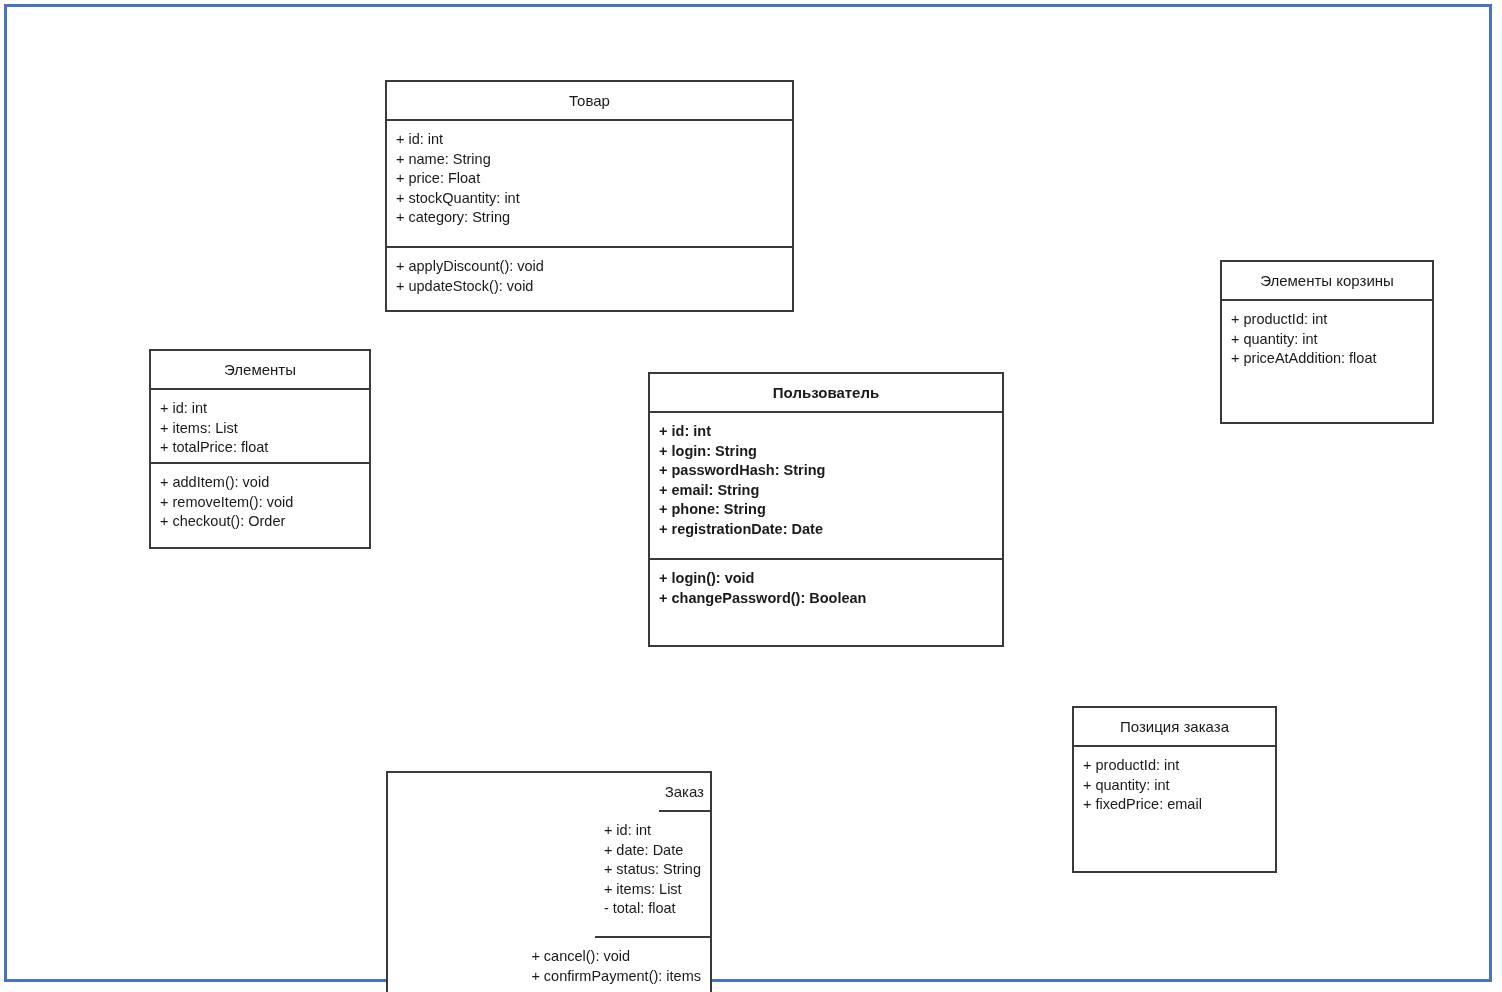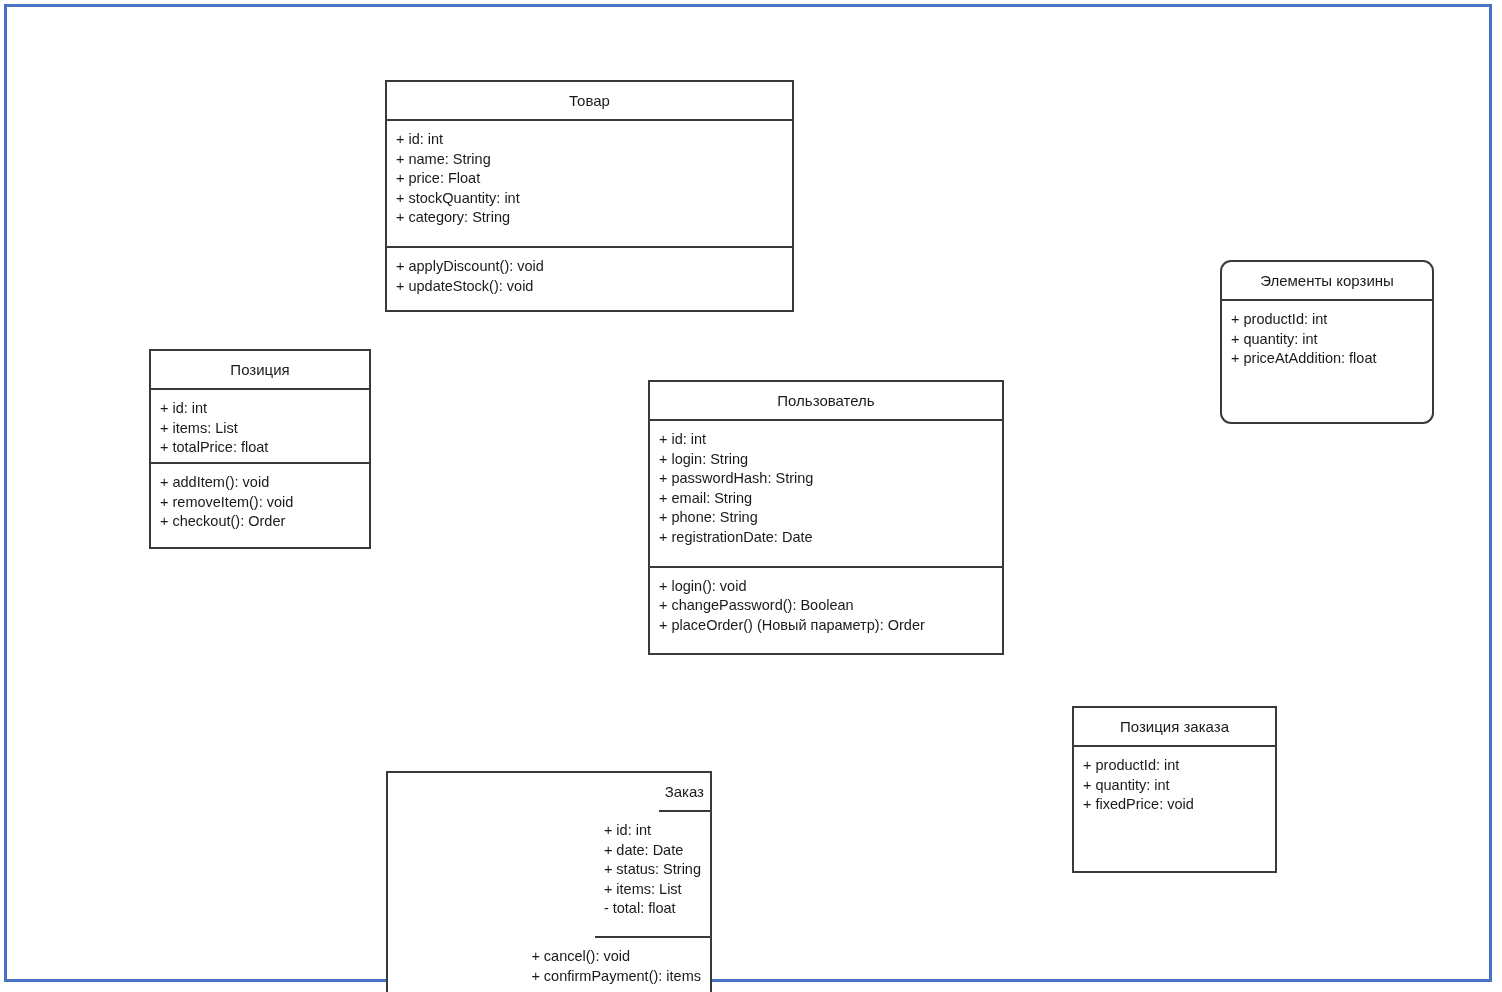--- a/index.html
+++ b/index.html
@@ -76,51 +76,50 @@
         <div class="uml-row">+ stockQuantity: int</div>
         <div class="uml-row">+ category: String</div>
       </div>
       <div class="uml-section last">
         <div class="uml-row">+ applyDiscount(): void</div>
         <div class="uml-row">+ updateStock(): void</div>
       </div>
     </div>
 
     <div class="uml-class" style="left:142px; top:342px; width:222px; height:200px;">
-      <div class="uml-title">Позиция</div>
+      <div class="uml-title">Элементы</div>
       <div class="uml-section attrs" style="height:74px;">
         <div class="uml-row">+ id: int</div>
         <div class="uml-row">+ items: List</div>
         <div class="uml-row">+ totalPrice: float</div>
       </div>
       <div class="uml-section last">
         <div class="uml-row">+ addItem(): void</div>
         <div class="uml-row">+ removeItem(): void</div>
         <div class="uml-row">+ checkout(): Order</div>
       </div>
     </div>
 
-    <div class="uml-class" style="left:641px; top:373px; width:356px; height:275px;">
+    <div class="uml-class" style="left:641px; top:365px; width:356px; height:275px;font-weight:bold;">
       <div class="uml-title">Пользователь</div>
       <div class="uml-section attrs" style="height:147px;">
         <div class="uml-row">+ id: int</div>
         <div class="uml-row">+ login: String</div>
         <div class="uml-row">+ passwordHash: String</div>
         <div class="uml-row">+ email: String</div>
         <div class="uml-row">+ phone: String</div>
         <div class="uml-row">+ registrationDate: Date</div>
       </div>
       <div class="uml-section last">
         <div class="uml-row">+ login(): void</div>
         <div class="uml-row">+ changePassword(): Boolean</div>
-        <div class="uml-row">+ placeOrder() (Новый параметр): Order</div>
       </div>
     </div>
 
-    <div class="uml-class" style="left:1213px; top:253px; width:214px; height:164px;border-radius:11px;">
+    <div class="uml-class" style="left:1213px; top:253px; width:214px; height:164px;">
       <div class="uml-title">Элементы корзины</div>
       <div class="uml-section last">
         <div class="uml-row">+ productId: int</div>
         <div class="uml-row">+ quantity: int</div>
         <div class="uml-row">+ priceAtAddition: float</div>
       </div>
     </div>
 
     <div class="uml-class" style="left:379px; top:764px; width:326px; height:232px;align-items:flex-end;">
       <div class="uml-title">Заказ</div>
@@ -135,18 +134,18 @@
         <div class="uml-row">+ cancel(): void</div>
         <div class="uml-row">+ confirmPayment(): items</div>
       </div>
     </div>
 
     <div class="uml-class" style="left:1065px; top:699px; width:205px; height:167px;">
       <div class="uml-title">Позиция заказа</div>
       <div class="uml-section last">
         <div class="uml-row">+ productId: int</div>
         <div class="uml-row">+ quantity: int</div>
-        <div class="uml-row">+ fixedPrice: void</div>
+        <div class="uml-row">+ fixedPrice: email</div>
       </div>
     </div>
 
   </div>
 </div>
 
 </body></html>

